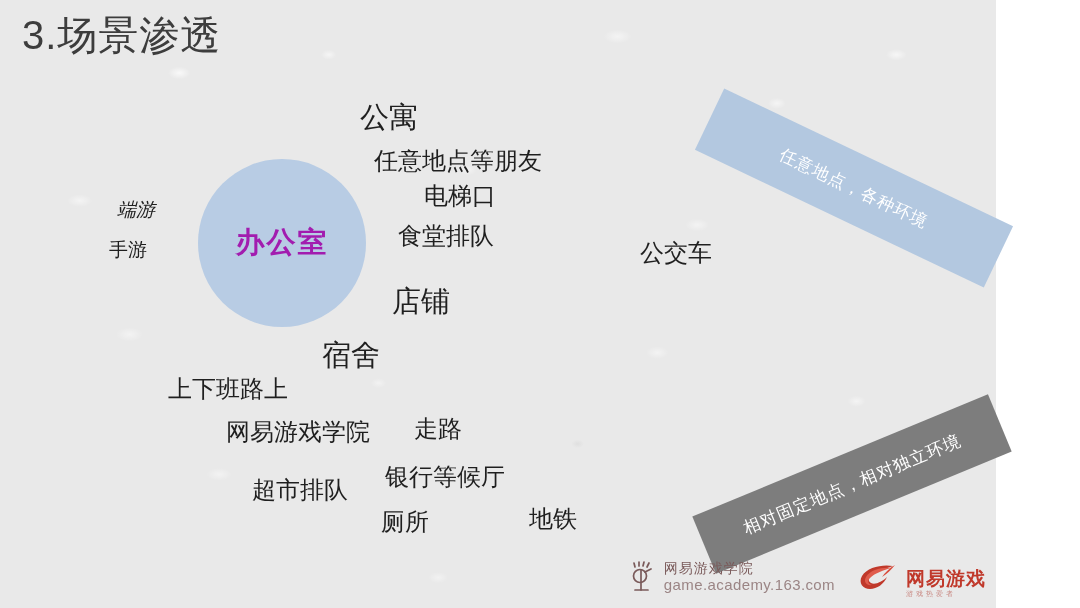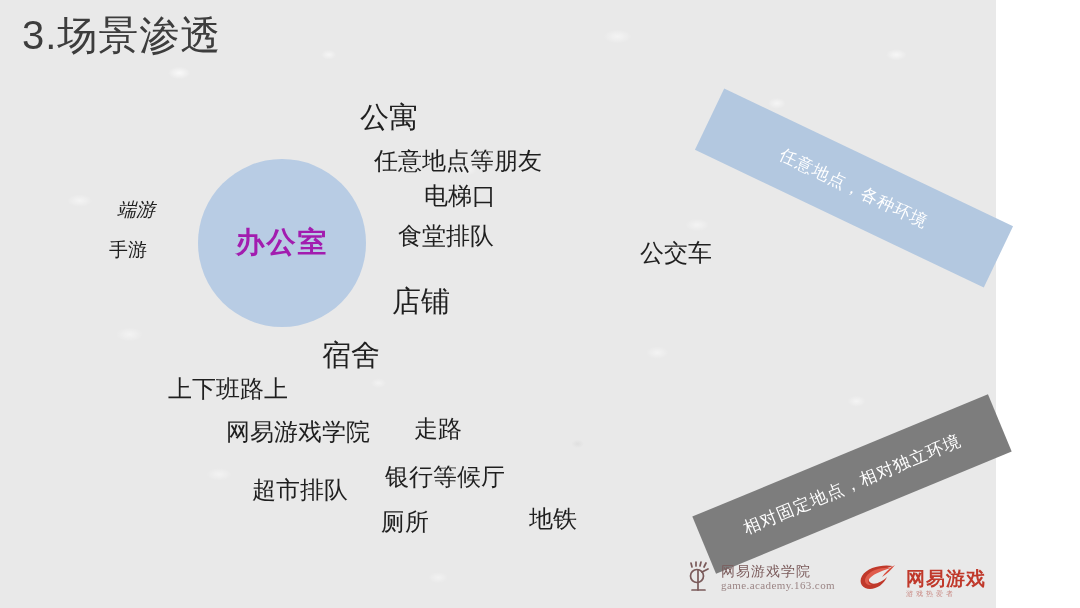--- a/index.html
+++ b/index.html
@@ -142,25 +142,24 @@
   }
   .brand-mark { flex: 0 0 auto; display: block; }
   .brand-text { display: flex; flex-direction: column; line-height: 1.15; }
   .brand-name-academy {
     font-size: 14px;
     color: #7a5a5a;
     letter-spacing: 1px;
     white-space: nowrap;
   }
   .brand-url {
-    font-size: 11px;
+    font-size: 15px;
     color: #9b8585;
     letter-spacing: 0.4px;
     white-space: nowrap;
-    font-family: Liberation Serif, serif;
   }
   .brand-name-games {
     font-size: 19px;
     color: #c0392b;
     font-weight: bold;
     letter-spacing: 1px;
     white-space: nowrap;
     margin-top: 12px;
   }
   .brand-tag-games {

